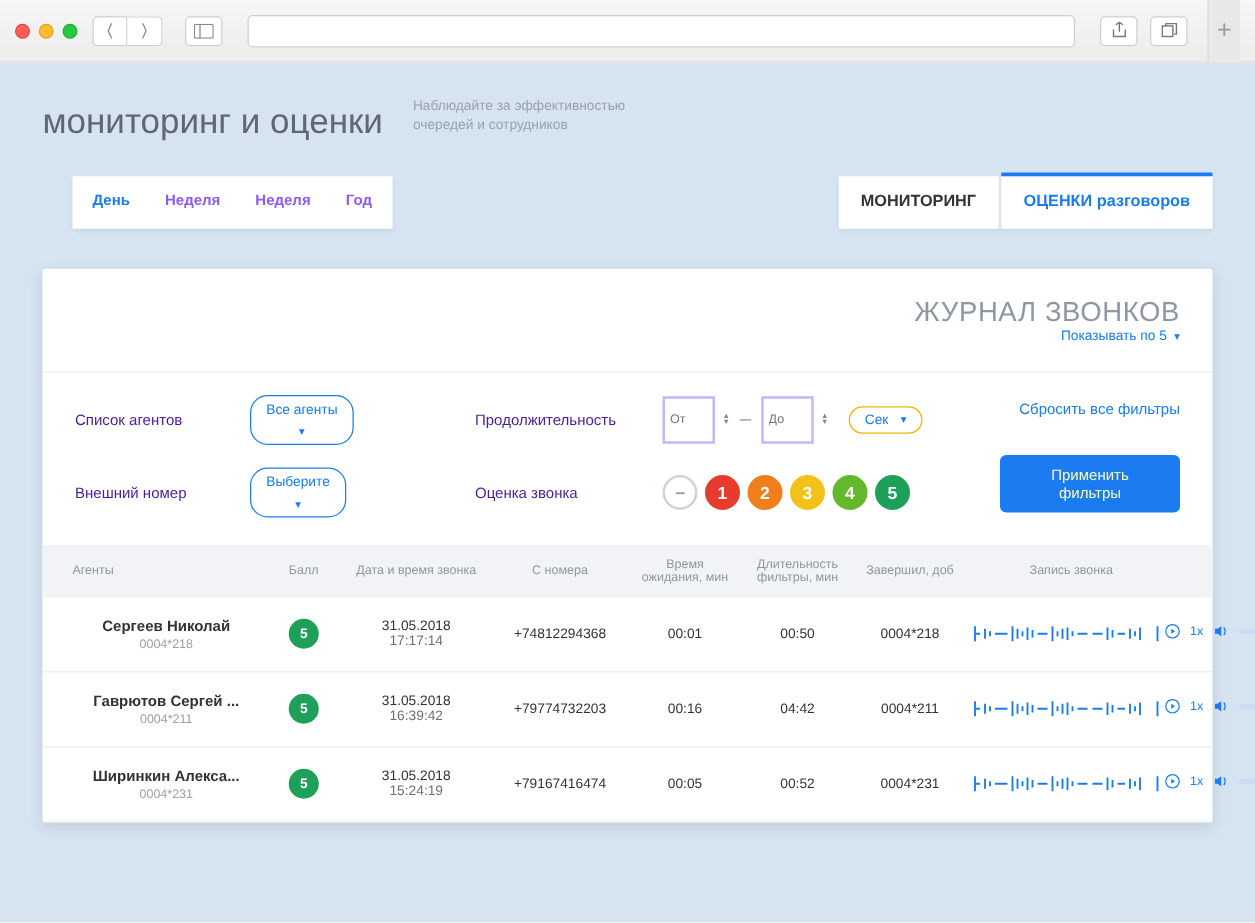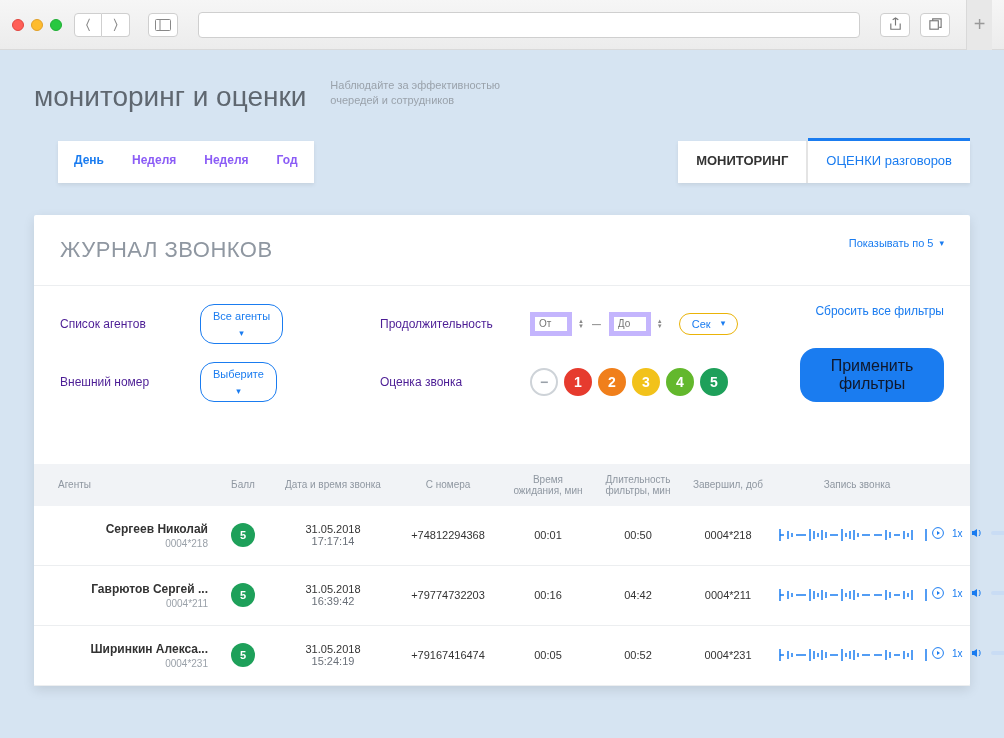--- a/index.html
+++ b/index.html
@@ -30,58 +30,58 @@
   .hdr h1 { color:#5f6770; font-size:28px; font-weight:400; }
   .subtitle { color:#9aa2ab; font-size:11px; line-height:1.4; max-width:200px; padding-bottom:4px; }
 
   
   .segments-row { display:flex; justify-content:space-between; margin-top:28px;padding-left:24px; }
   .segments { background:#fff; display:flex; padding:2px; box-shadow:0 2px 4px rgba(0,0,0,.08); }
   .seg { padding:10px 14px; font-size:12px; font-weight:600; color:#8b5cf6; cursor:pointer; }
   .seg.active { color:#1a7cf0; }
   .tabs { display:flex; box-shadow:0 2px 4px rgba(0,0,0,.08); }
   .tab { background:#fff; padding:12px 18px; font-size:13px; font-weight:700; color:#333; cursor:pointer; border-bottom:3px solid transparent;}
-  .tab.inactive { color:#1a7cf0; font-weight:400; }
+  .tab.inactive { color:#1a7cf0; font-weight:700; }
   .tabs .sep { width:2px; background:#e4e4e4;}
   .tab-wrap { position:relative; }
   .tab-underline { position:absolute; top:-3px; left:0; right:0; height:3px; background:#1a7cf0; }
 
   
   .panel { background:#fff; margin-top:32px; box-shadow:0 4px 12px rgba(0,0,0,.1); border-radius:2px; }
-  .panel-hd { display:flex; justify-content:space-between; align-items:flex-start; padding:22px 26px; }
+  .panel-hd { display:flex; justify-content:space-between; align-items:flex-end; padding:22px 26px;flex-direction:column; }
   .panel-hd h2 { color:#8f97a1; font-weight:400; font-size:22px; letter-spacing:0.5px; }
   .pager { color:#1a7cf0; font-size:11px; display:flex; align-items:center; gap:6px; cursor:pointer; }
   .hr { height:1px; background:#eceef0; }
 
   
   .filters { padding:18px 26px 22px; display:grid; grid-template-columns: 120px 160px 130px 250px 1fr; row-gap:18px; column-gap:20px; align-items:center; }
   .flabel { color:#4c1d95; font-size:12px; font-weight:500; }
   .fctrl { }
   .ddown { border:1px solid #1a7cf0; color:#1a7cf0; background:#fff; border-radius:14px; padding:5px 12px; font-size:11px; display:inline-flex; align-items:center; gap:6px; cursor:pointer;flex-direction:column; }
-  .mini-input { width:42px; height:24px; border:5px solid #c4b5fd; font-size:10px; padding:0 4px; }
+  .mini-input { width:42px; height:38px; border:2px solid #c4b5fd; font-size:10px; padding:0 4px; }
   .dash { color:#999; padding:0 4px; }
   .unit-dd { border:1px solid #eab308; color:#1a7cf0; background:#fff; border-radius:14px; padding:4px 12px; font-size:11px; display:inline-flex; gap:10px; cursor:pointer; }
 
   .rating-row { display:flex; gap:6px; align-items:center; }
   .rbtn { width:28px; height:28px; border-radius:50%; border:2px solid #ced3d8; background:#fff; color:#9aa1a9; font-size:14px; font-weight:600; display:flex; align-items:center; justify-content:center; cursor:pointer; }
   .rbtn.c1 { border-color:#e63b2e; background:#e63b2e; color:#fff; }
   .rbtn.c2 { border-color:#f07f1b; background:#f07f1b; color:#fff; }
   .rbtn.c3 { border-color:#f2c21b; background:#f2c21b; color:#fff; }
   .rbtn.c4 { border-color:#63b82d; background:#63b82d; color:#fff; }
   .rbtn.c5 { border-color:#1ea05a; background:#1ea05a; color:#fff; }
 
   .filter-actions { grid-column:5; grid-row:1 / span 2; display:flex; flex-direction:column; align-items:flex-end; gap:30px; }
   .link-reset { color:#1a7cf0; font-size:12px; cursor:pointer; }
-  .btn-apply { background:#1a7cf0; color:#0f172a; border:none; border-radius:16px; padding:9px 22px; font-size:16px; cursor:pointer; }
-
-  
-  .thead { background:#f1f3f6; display:grid; grid-template-columns: 150px 70px 110px 120px 80px 100px 80px 1fr; padding:10px 24px; font-size:10px; color:#8f97a1; font-weight:500; text-align:center; align-items:center;margin-top:40px; }
+  .btn-apply { background:#1a7cf0; color:#fef9c3; border:none; border-radius:5px; padding:9px 22px; font-size:12px; cursor:pointer; }
+
+  
+  .thead { background:#f1f3f6; display:grid; grid-template-columns: 150px 70px 110px 120px 80px 100px 80px 1fr; padding:10px 24px; font-size:10px; color:#8f97a1; font-weight:500; text-align:center; align-items:center; }
   .thead .cell:first-child { text-align:left; }
   .trow { display:grid; grid-template-columns: 150px 70px 110px 120px 80px 100px 80px 1fr; padding:16px 24px; font-size:11px; color:#333; border-bottom:1px solid #eceef0; align-items:center; text-align:center; }
-  .trow .agent { text-align:right; }
+  .trow .agent { text-align:center; }
   .agent .name { font-weight:600; font-size:12px; display:block; }
   .agent .ext { color:#9aa1a9; font-size:10px; display:block; margin-top:2px; }
   .score-badge { width:24px; height:24px; border-radius:50%; background:#1ea05a; color:#fff; font-size:11px; font-weight:600; display:inline-flex; align-items:center; justify-content:center; }
   .dt .d { display:block; }
   .dt .t { display:block; color:#6a7079; }
 
   .audio { display:flex; flex-direction:row; gap:4px; align-items:flex-start; padding-left:10px; }
   .wave { height:16px; }
   .audio-ctrl { display:flex; align-items:center; gap:8px; color:#1a7cf0; font-size:10px; }
   .audio-ctrl svg { width:12px; height:12px; }

